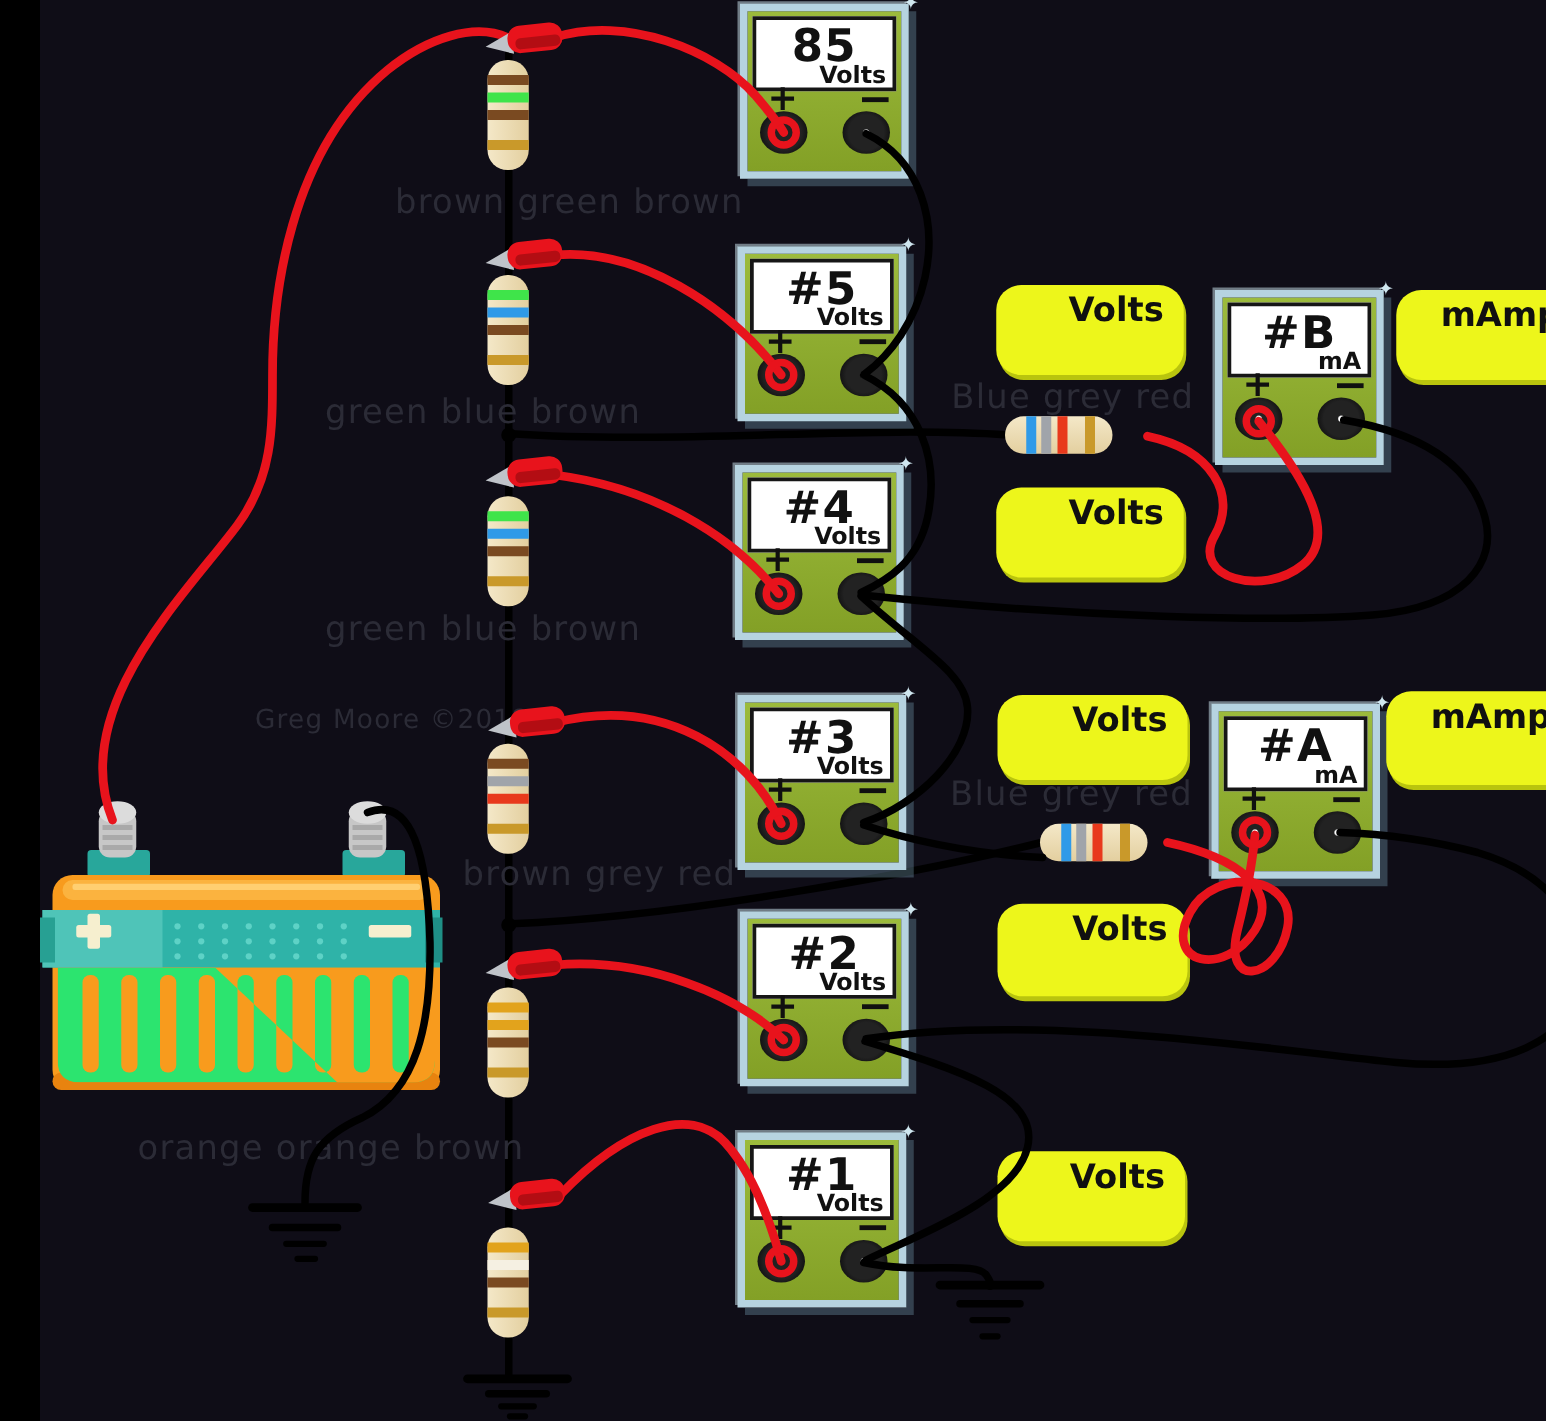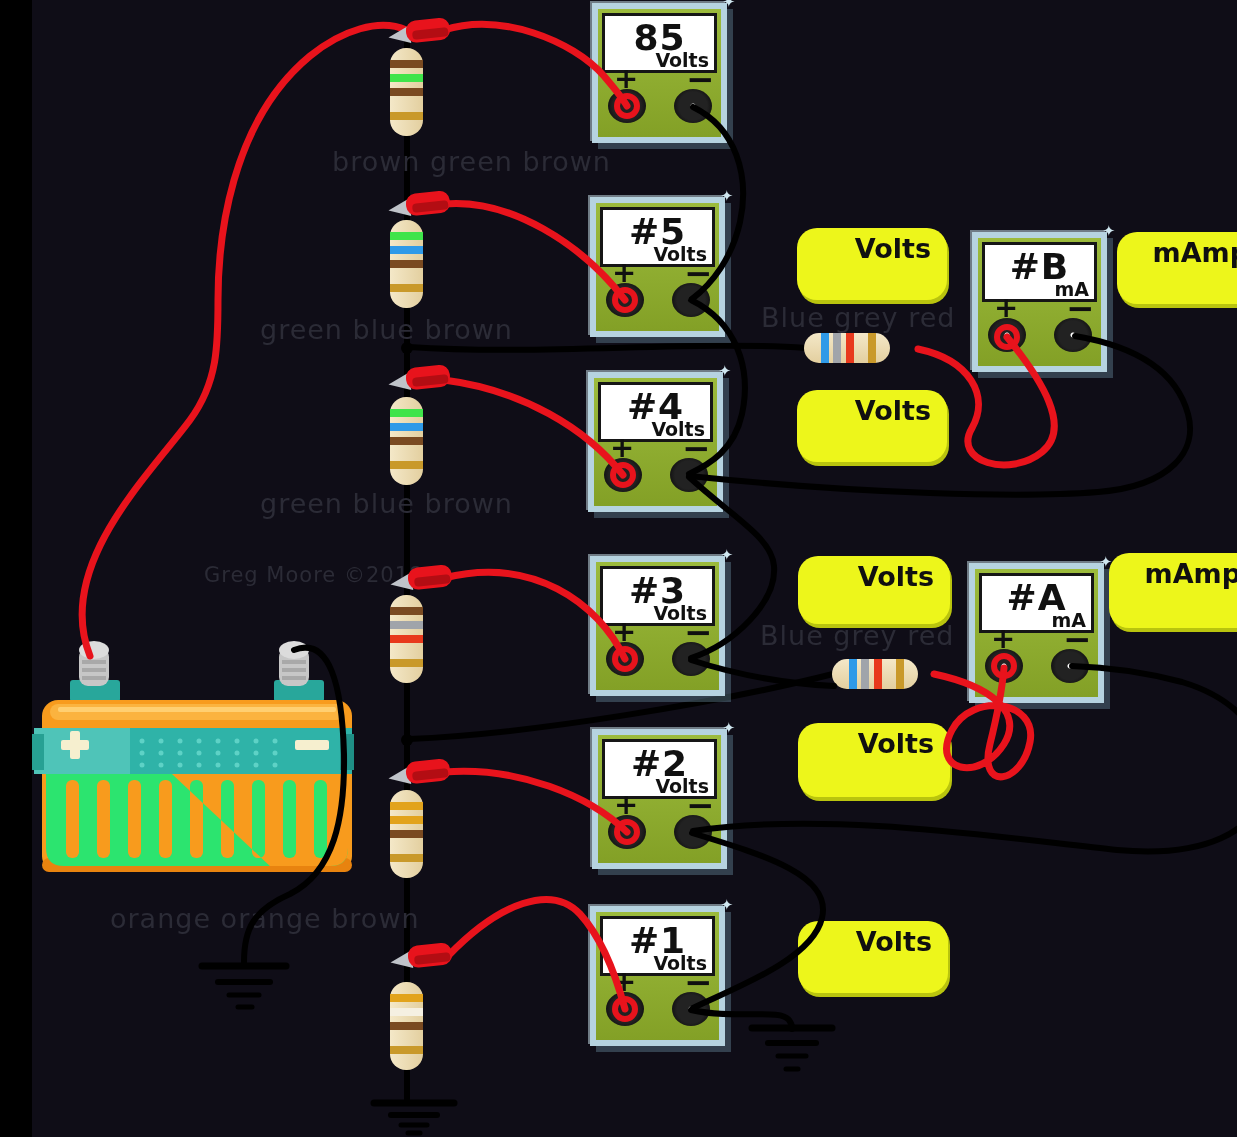--- a/index.html
+++ b/index.html
@@ -312,23 +312,24 @@
     <i class="band" style="left: 42px; background: rgb(232, 57, 28);"></i>
     <i class="band" style="left: 64px; background: rgb(201, 153, 42);"></i>
   </div>
   <div class="res-h" style="left:800px;top:659px;">
     <i class="band" style="left: 17px; background: rgb(47, 154, 232);"></i>
     <i class="band" style="left: 29px; background: rgb(160, 164, 170);"></i>
     <i class="band" style="left: 42px; background: rgb(232, 57, 28);"></i>
     <i class="band" style="left: 64px; background: rgb(201, 153, 42);"></i>
   </div>
 
-  <div class="rlabel" style="left:300px;top:146px;text-align:right;">brown green brown</div>
+  <div class="rlabel" style="left:284px;top:146px;text-align:right;">brown green brown</div>
   <div class="rlabel" style="left:228px;top:314px;">green blue brown</div>
   <div class="rlabel" style="left:228px;top:488px;">green blue brown</div>
+  <div class="rlabel" style="left:338px;top:684px;">brown grey red</div>
   <div class="rlabel" style="left:78px;top:903px;">orange orange brown</div>
   <div class="rlabel" style="left:729px;top:302px;">Blue grey red</div>
   <div class="rlabel" style="left:728px;top:620px;">Blue grey red</div>
   <div class="wm" style="left:172px;top:563px;">Greg Moore ©2018</div>
 
   <svg id="over" class="layer" width="1237" height="1137">
     <g stroke="#000" stroke-width="6" fill="none" stroke-linecap="round">
       <path d="M 262 650 C 298 636, 310 686, 312 754 C 313 818, 302 872, 258 894 C 222 910, 212 928, 212 962"></path>
       <path d="M 661 107 C 704 128, 718 176, 708 222 C 700 258, 680 284, 660 299"></path>
       <path d="M 659 300 C 704 322, 720 368, 710 414 C 702 450, 678 464, 657 474"></path>

